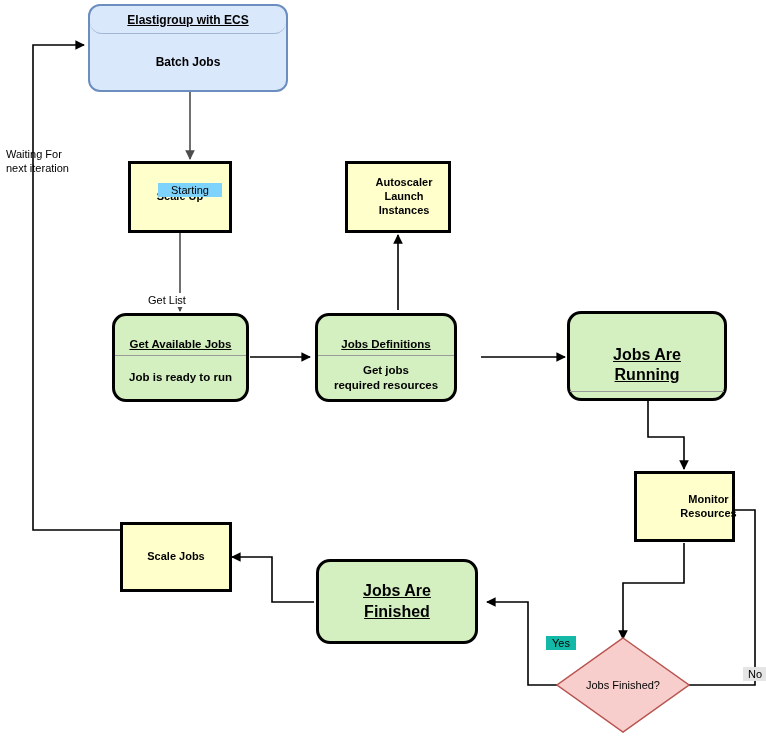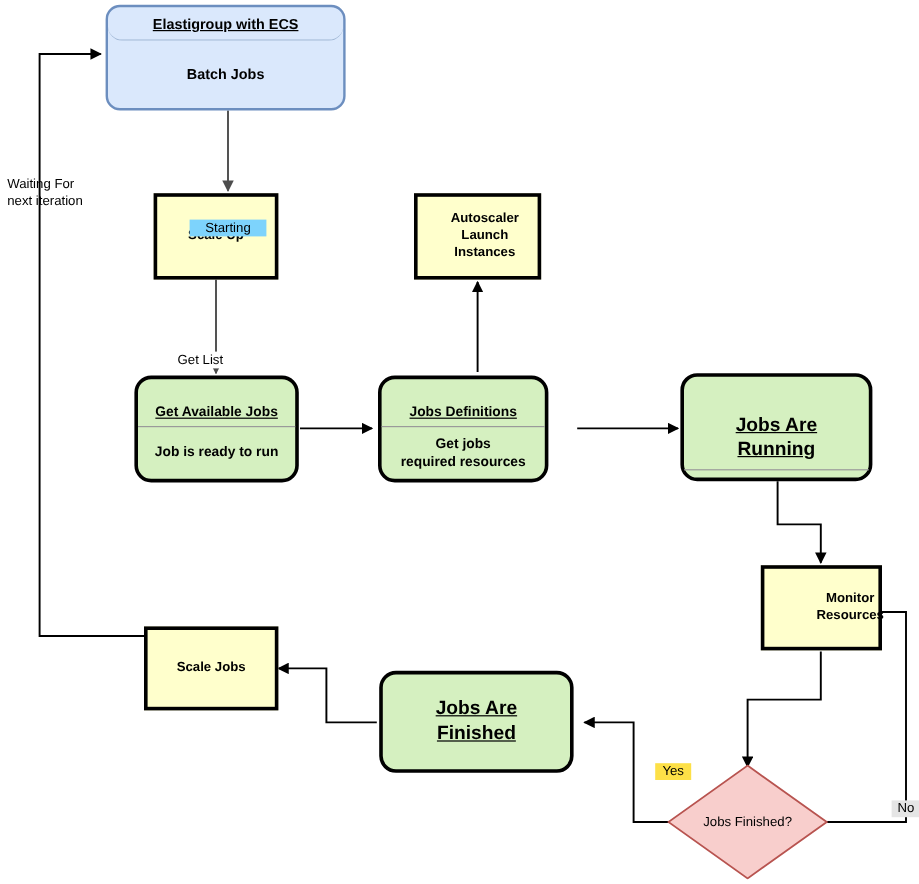--- a/index.html
+++ b/index.html
@@ -245,17 +245,17 @@
     <div class="body">Scale Jobs</div>
   </div>
 
   <div class="edge-label" style="left:6px; top:105px; width:92px; text-align:left;">Waiting For
 next iteration</div>
 
   <div class="edge-label" style="left:158px; top:141px; width:64px; text-align:center; background:#7dd3fc;">Starting</div>
 
   <div class="edge-label" style="left:148px; top:251px; width:64px; text-align:left; background:#ffffff;">Get List</div>
 
-  <div class="edge-label" style="left:546px; top:594px; width:30px; text-align:center; background:#fde047;">Yes</div>
+  <div class="edge-label" style="left:546px; top:594px; width:30px; text-align:center; background:#14b8a6;">Yes</div>
 
   <div class="edge-label" style="left:743px; top:625px; width:24px; text-align:center; background:#e5e5e5;">No</div>
 
 </div>
 
 </body></html>

